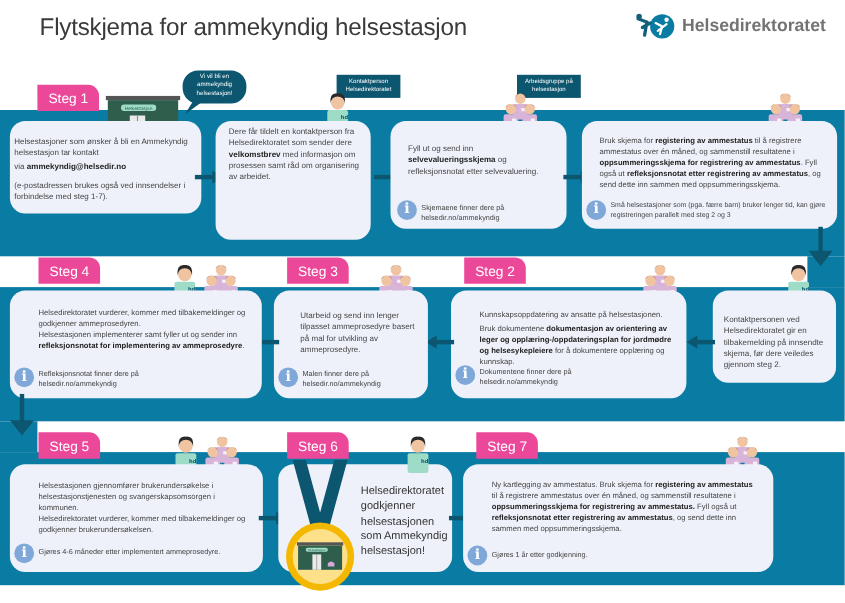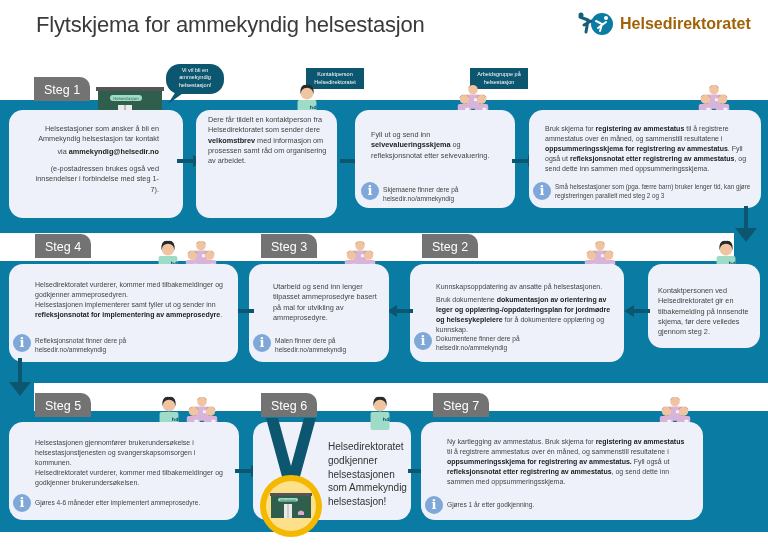--- a/index.html
+++ b/index.html
@@ -2,30 +2,30 @@
 <html><head>
 <meta charset="utf-8">
 <style>
   * { box-sizing: border-box; margin: 0; padding: 0; }
   html, body { width: 768px; height: 548px; background: #ffffff; overflow: hidden; }
   body { position: relative; font-family: "Liberation Sans", "DejaVu Sans", sans-serif; color: #333; }
   .abs { position: absolute; }
 
   .title { left: 36px; top: 12px; font-size: 22px; color: #3a3a3a; font-weight: normal; letter-spacing: -0.2px; }
   .logo { left: 578px; top: 12px; display: flex; align-items: center; gap: 6px; }
-  .logo-text { font-size: 16px; font-weight: bold; color: #a16207; }
+  .logo-text { font-size: 16px; font-weight: bold; color: #737373; }
 
   .band { left: 0; width: 768px; background: #0a7ca3; }
   .band-1 { top: 100px; height: 133px; }
   .band-2 { top: 261px; height: 122px; }
   .band-3 { top: 411px; height: 121px; }
   .connector-right { left: 734px; top: 233px; width: 34px; height: 28px; background: #0a7ca3; }
   .connector-left { left: 0; top: 383px; width: 34px; height: 28px; background: #0a7ca3; }
 
-  .tab { background: #737373; color: #fff; font-size: 12.5px; padding: 6px 10px 5px 10px; border-radius: 0 10px 0 0; height: 24px; }
+  .tab { background: #ec4899; color: #fff; font-size: 12.5px; padding: 6px 10px 5px 10px; border-radius: 0 10px 0 0; height: 24px; }
 
   .card { background: #eef1f9; border-radius: 14px; font-size: 7.3px; line-height: 1.42; color: #444; padding: 10px 10px; }
   .card b { color: #222; }
 
   .info { display: flex; align-items: flex-start; gap: 4px; font-size: 6.6px; line-height: 1.4; color: #444; }
   .info-icon { width: 18px; height: 18px; border-radius: 50%; background: #7fa8d9; color: #fff; font-weight: bold; font-family: "DejaVu Serif", serif; font-size: 13px; display: flex; align-items: center; justify-content: center; flex: none; }
   .label-box { background: #0d5670; color: #fff; font-size: 5.5px; text-align: center; line-height: 1.4; padding: 3px 4px; }
 
   .bubble { left: 166px; top: 64px; width: 58px; height: 30px; background: #0d5670; color: #fff; font-size: 5.6px; text-align: center; line-height: 1.3; border-radius: 14px; padding: 3px 2px; }
 
@@ -91,21 +91,21 @@
     <circle cx="48" cy="36" r="1.6" fill="#d9a8d9"></circle>
       <circle cx="53" cy="36" r="1.6" fill="#d9a8d9"></circle>
   </svg>
 </div>
 
 <div class="abs bubble">Vi vil bli en ammekyndig helsestasjon!</div>
 <svg class="abs" style="left:168px; top:88px;" width="24" height="16">
   <polygon points="10,0 22,0 0,16" fill="#0d5670"></polygon>
 </svg>
 
-<div class="abs card" style="left:9px; top:110px; width:174px; height:108px; padding:14px 24px;text-align:right;">
+<div class="abs card" style="left:9px; top:110px; width:174px; height:84px; padding:14px 4px;">
   <p><span>Helsestasjoner som ønsker å bli en Ammekyndig helsestasjon tar kontakt</span></p>
   <p style="margin-top:2px;"><span>via </span><b>ammekyndig@helsedir.no</b></p>
   <p style="margin-top:7px;">(e-postadressen brukes også ved innsendelser i forbindelse med steg 1-7).</p>
 </div>
 
 <svg class="abs" style="left:177px; top:155px;" width="26" height="12">
     <use href="#arrow-right"></use>
   </svg>
 
 <div class="abs label-box" style="left:306px; top:68px; width:58px;">Kontaktperson Helsedirektoratet</div>

